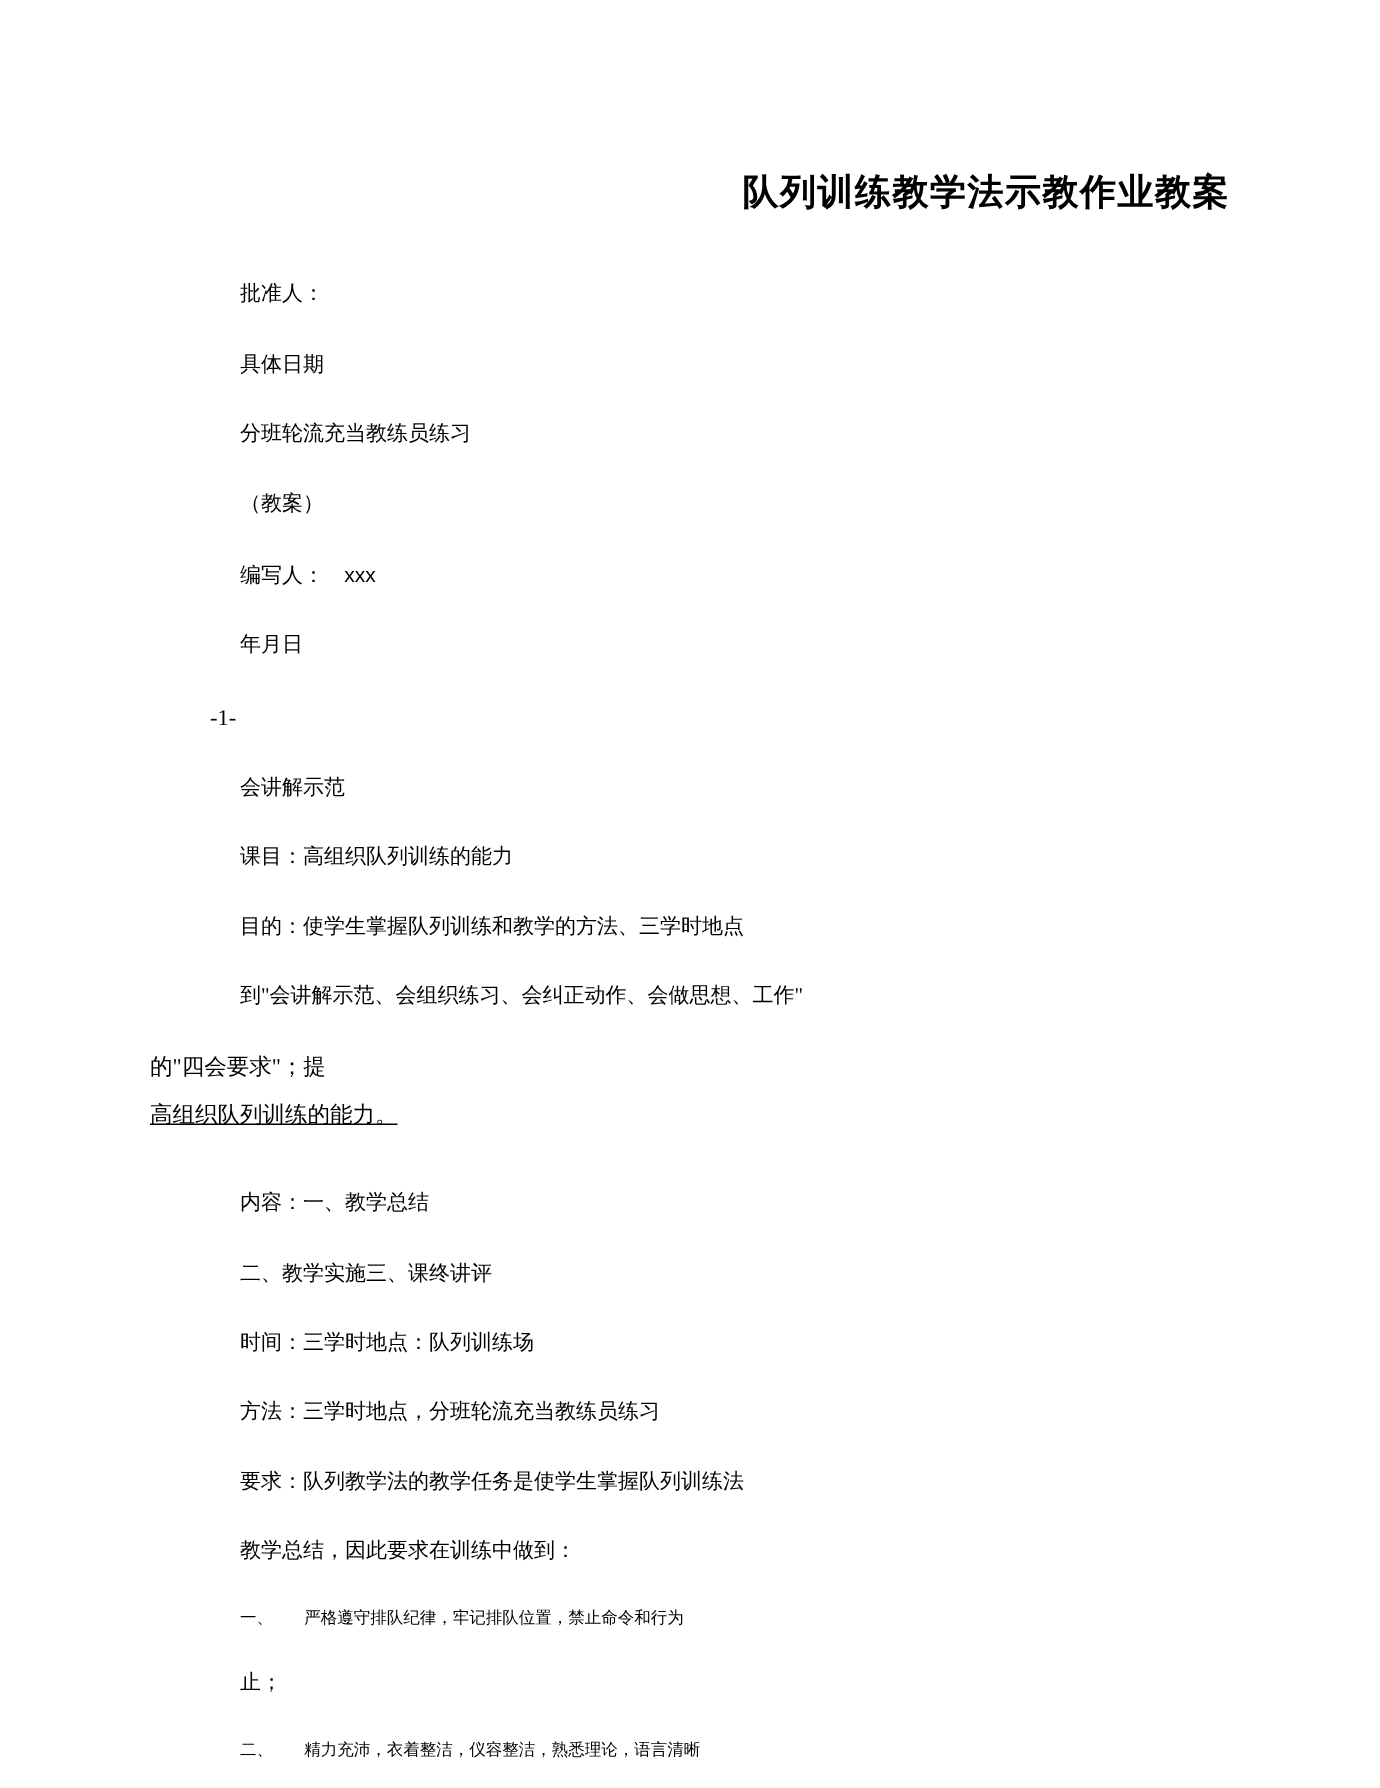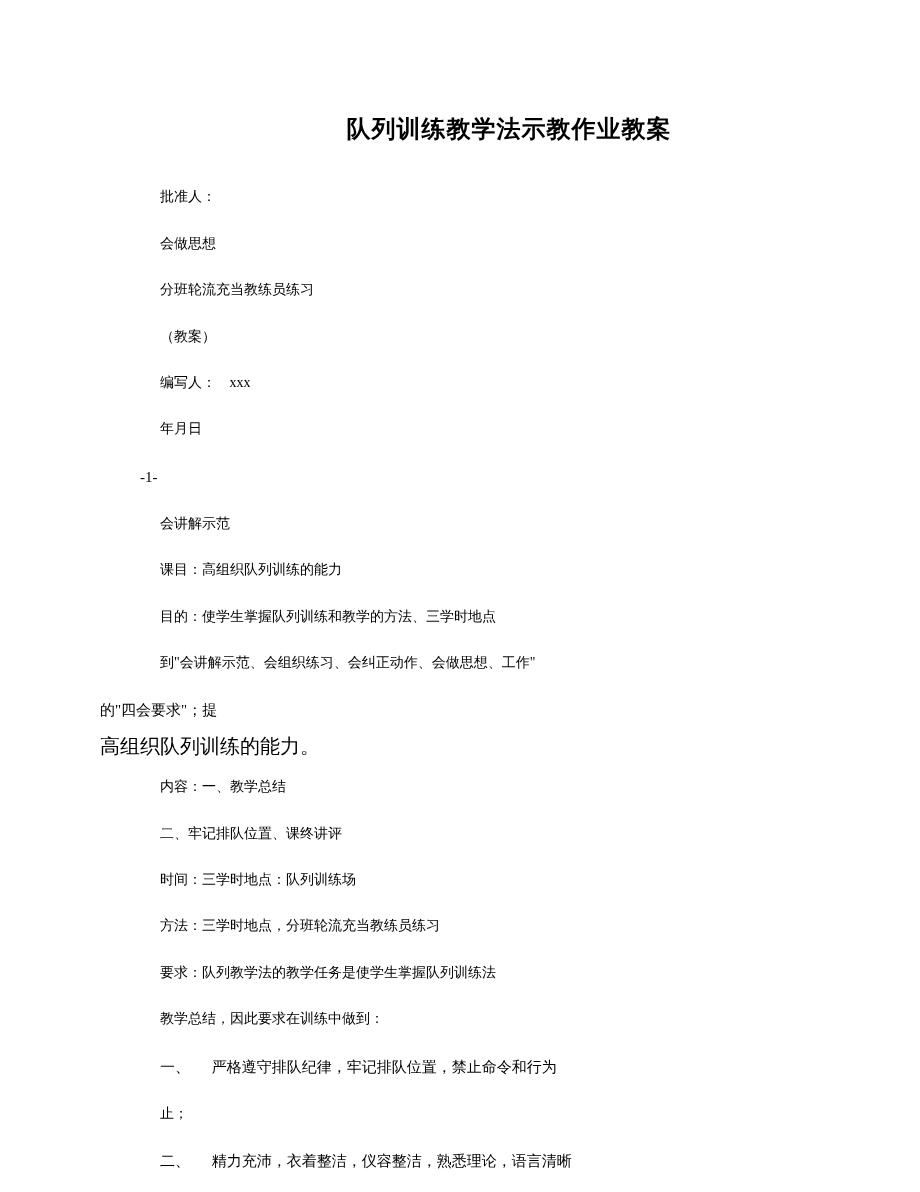--- a/index.html
+++ b/index.html
@@ -12,90 +12,91 @@
       font-family: "SimSun", "宋体", serif;
       font-size: 16px;
       color: #000000;
       width: 920px;
       height: 1192px;
       padding: 110px 100px 40px 100px;
       line-height: 1.6;
     }
     .title {
       font-size: 24px;
-      text-align: center;
+      text-align: right;
       margin-left: 98px;
       margin-bottom: 38px;
       letter-spacing: 1px;
     }
     .line {
       margin-bottom: 24px;
       margin-left: 60px;
       font-size: 14px;
     }
     .page-marker {
       margin-left: 40px;
       margin-bottom: 24px;
       font-size: 15px;
     }
     .line-flush {
       margin-bottom: 8px;
       margin-left: 0px;
       font-size: 15px;
     }
     .line-flush2 {
-      margin-bottom: 14px;
+      margin-bottom: 36px;
       margin-left: 0px;
-      font-size: 20px;
+      font-size: 15px;
+      text-decoration: underline;
     }
     .numbered {
       margin-left: 60px;
       margin-bottom: 24px;
-      font-size: 15px;
+      font-size: 11px;
     }
     .numbered .num {
       display: inline-block;
       margin-right: 18px;
     }
   </style>
 </head>
 <body>
 
 <h1 class="title">队列训练教学法示教作业教案</h1>
 
 <p class="line">批准人：</p>
 
-<p class="line">会做思想</p>
+<p class="line">具体日期</p>
 
 <p class="line">分班轮流充当教练员练习</p>
 
 <p class="line">（教案）</p>
 
 <p class="line">
   <span>编写人：</span>
-  <span style="margin-left:10px;font-family:Liberation Serif, serif;">xxx</span>
+  <span style="margin-left:10px;font-family:Liberation Sans, sans-serif;">xxx</span>
 </p>
 
 <p class="line">年月日</p>
 
 <p class="page-marker">-1-</p>
 
 <p class="line">会讲解示范</p>
 
 <p class="line">课目：高组织队列训练的能力</p>
 
 <p class="line">目的：使学生掌握队列训练和教学的方法、三学时地点</p>
 
 <p class="line">到"会讲解示范、会组织练习、会纠正动作、会做思想、工作"</p>
 <p class="line-flush">的"四会要求"；提</p>
 <p class="line-flush2">高组织队列训练的能力。</p>
 
 <p class="line">内容：一、教学总结</p>
 
-<p class="line">二、牢记排队位置、课终讲评</p>
+<p class="line">二、教学实施三、课终讲评</p>
 
 <p class="line">时间：三学时地点：队列训练场</p>
 
 <p class="line">方法：三学时地点，分班轮流充当教练员练习</p>
 
 <p class="line">要求：队列教学法的教学任务是使学生掌握队列训练法</p>
 
 <p class="line">教学总结，因此要求在训练中做到：</p>
 
 <p class="numbered">

